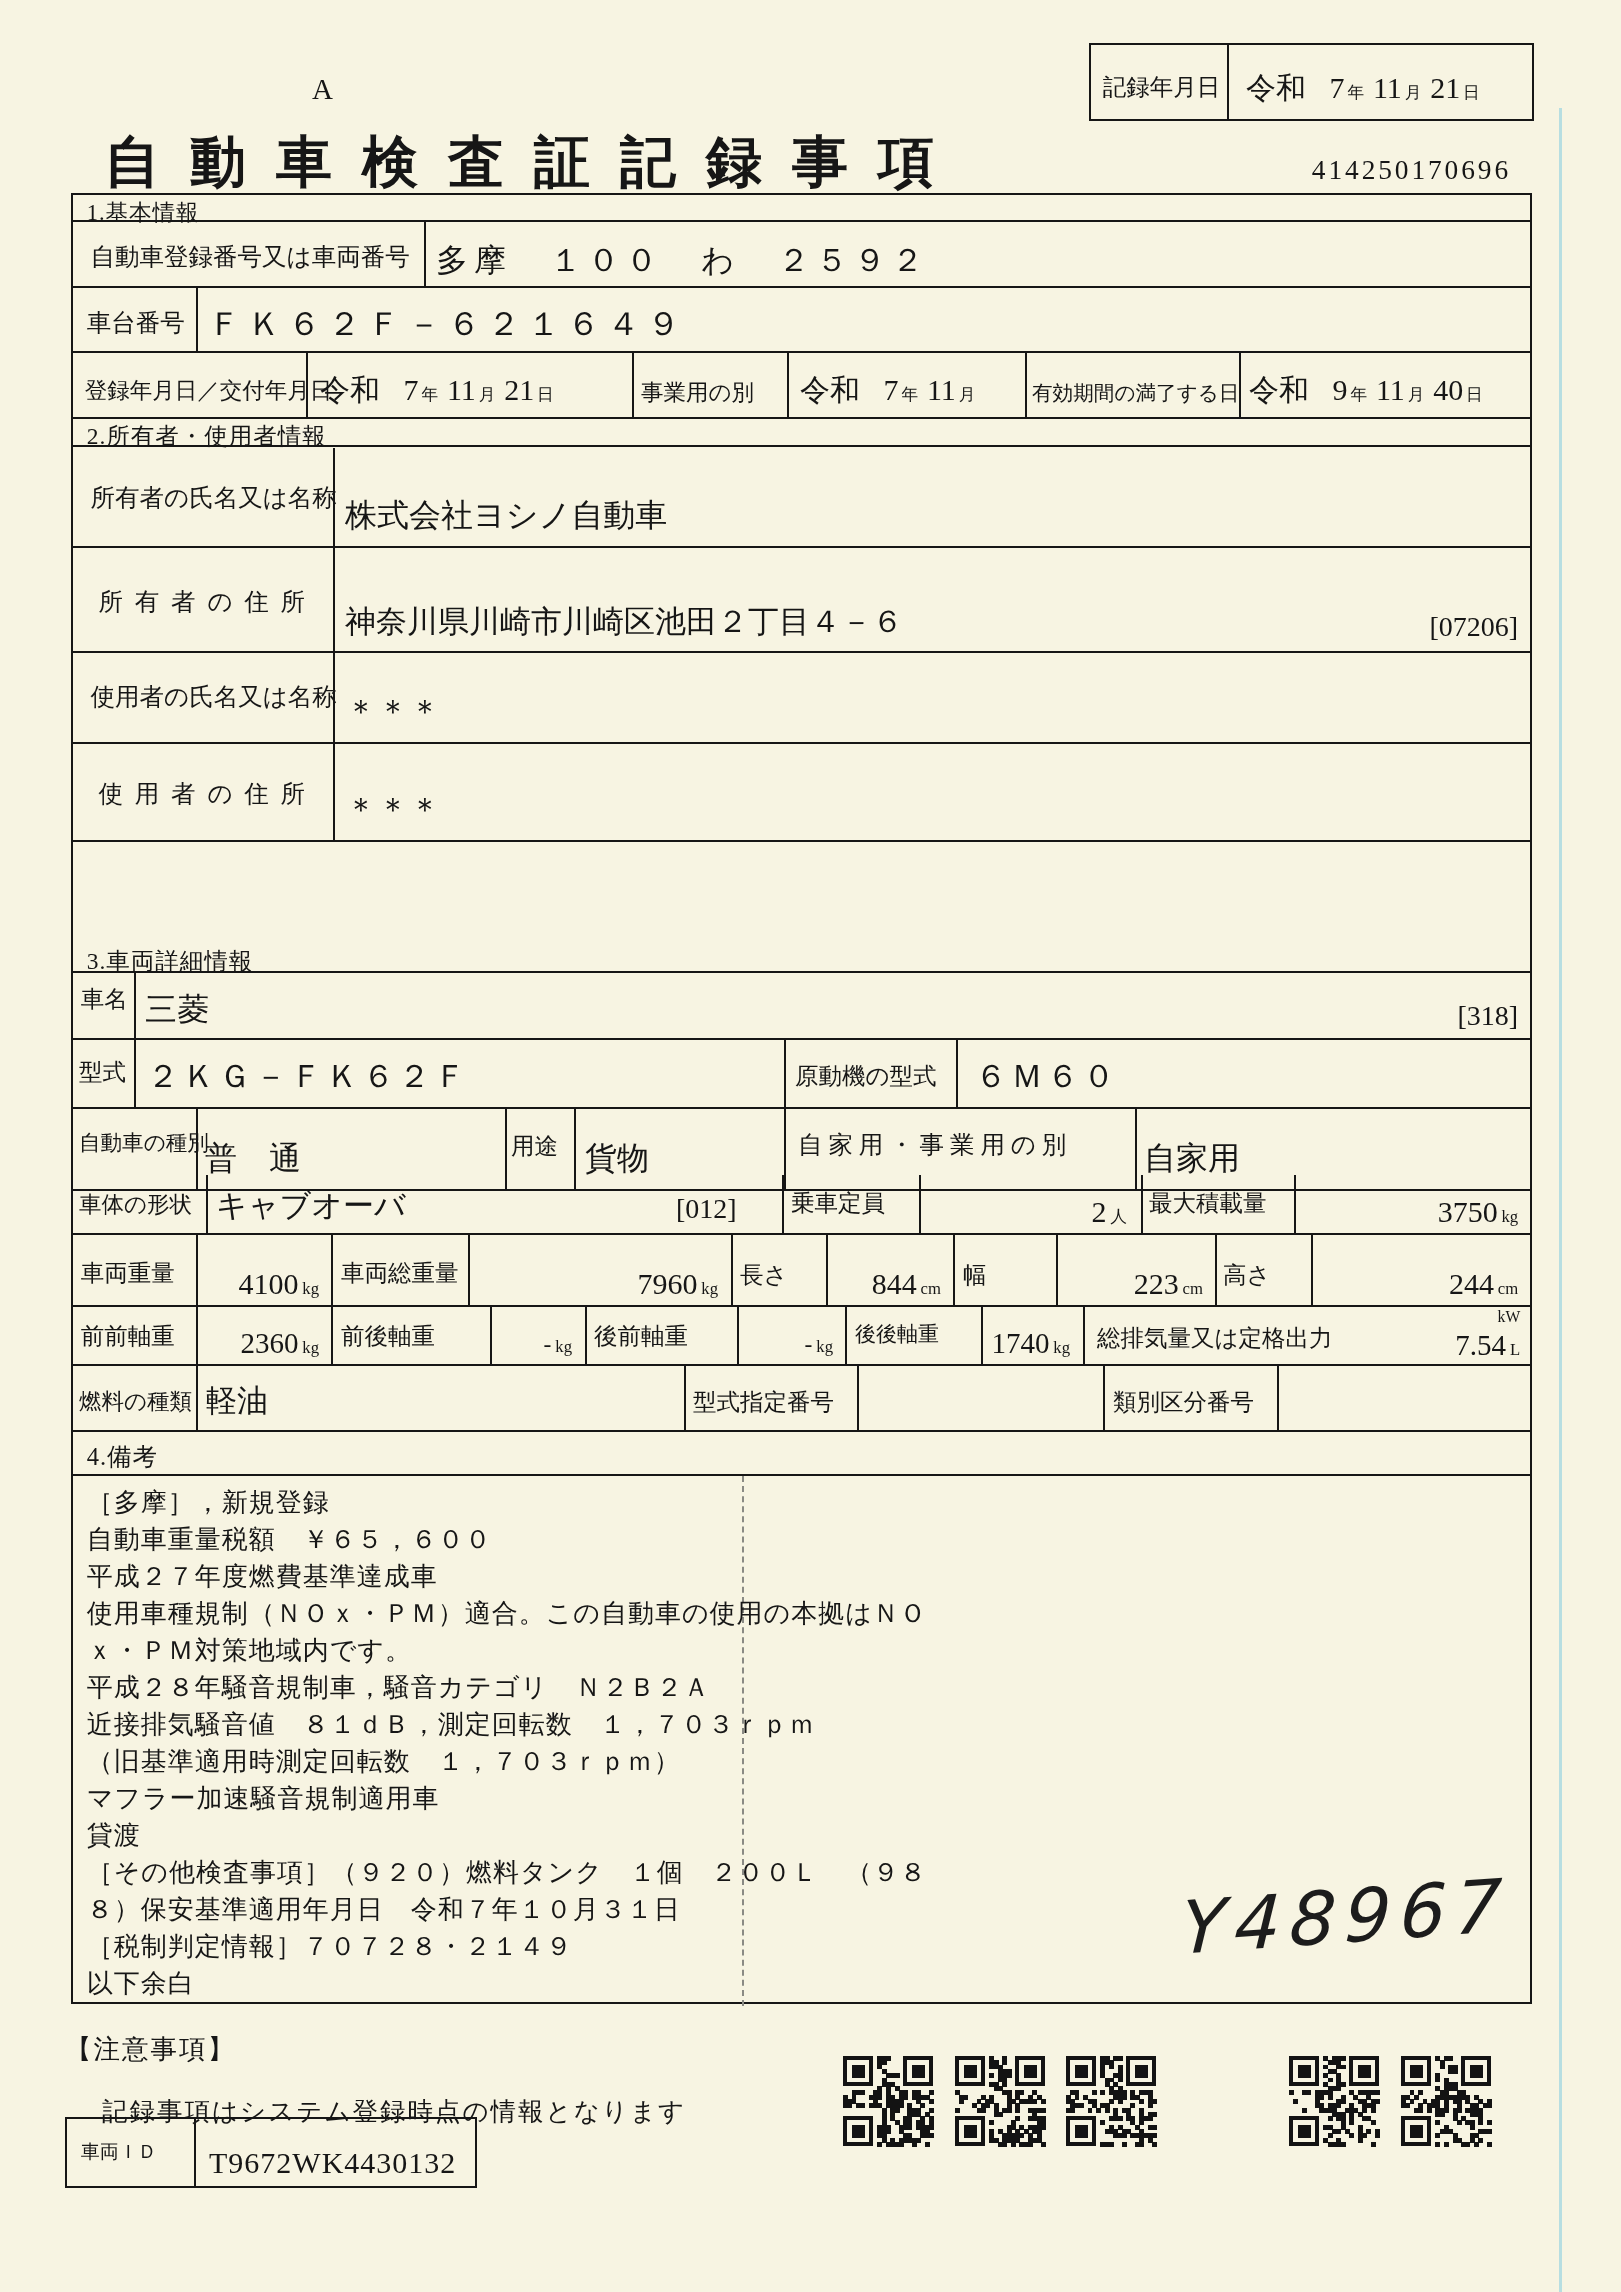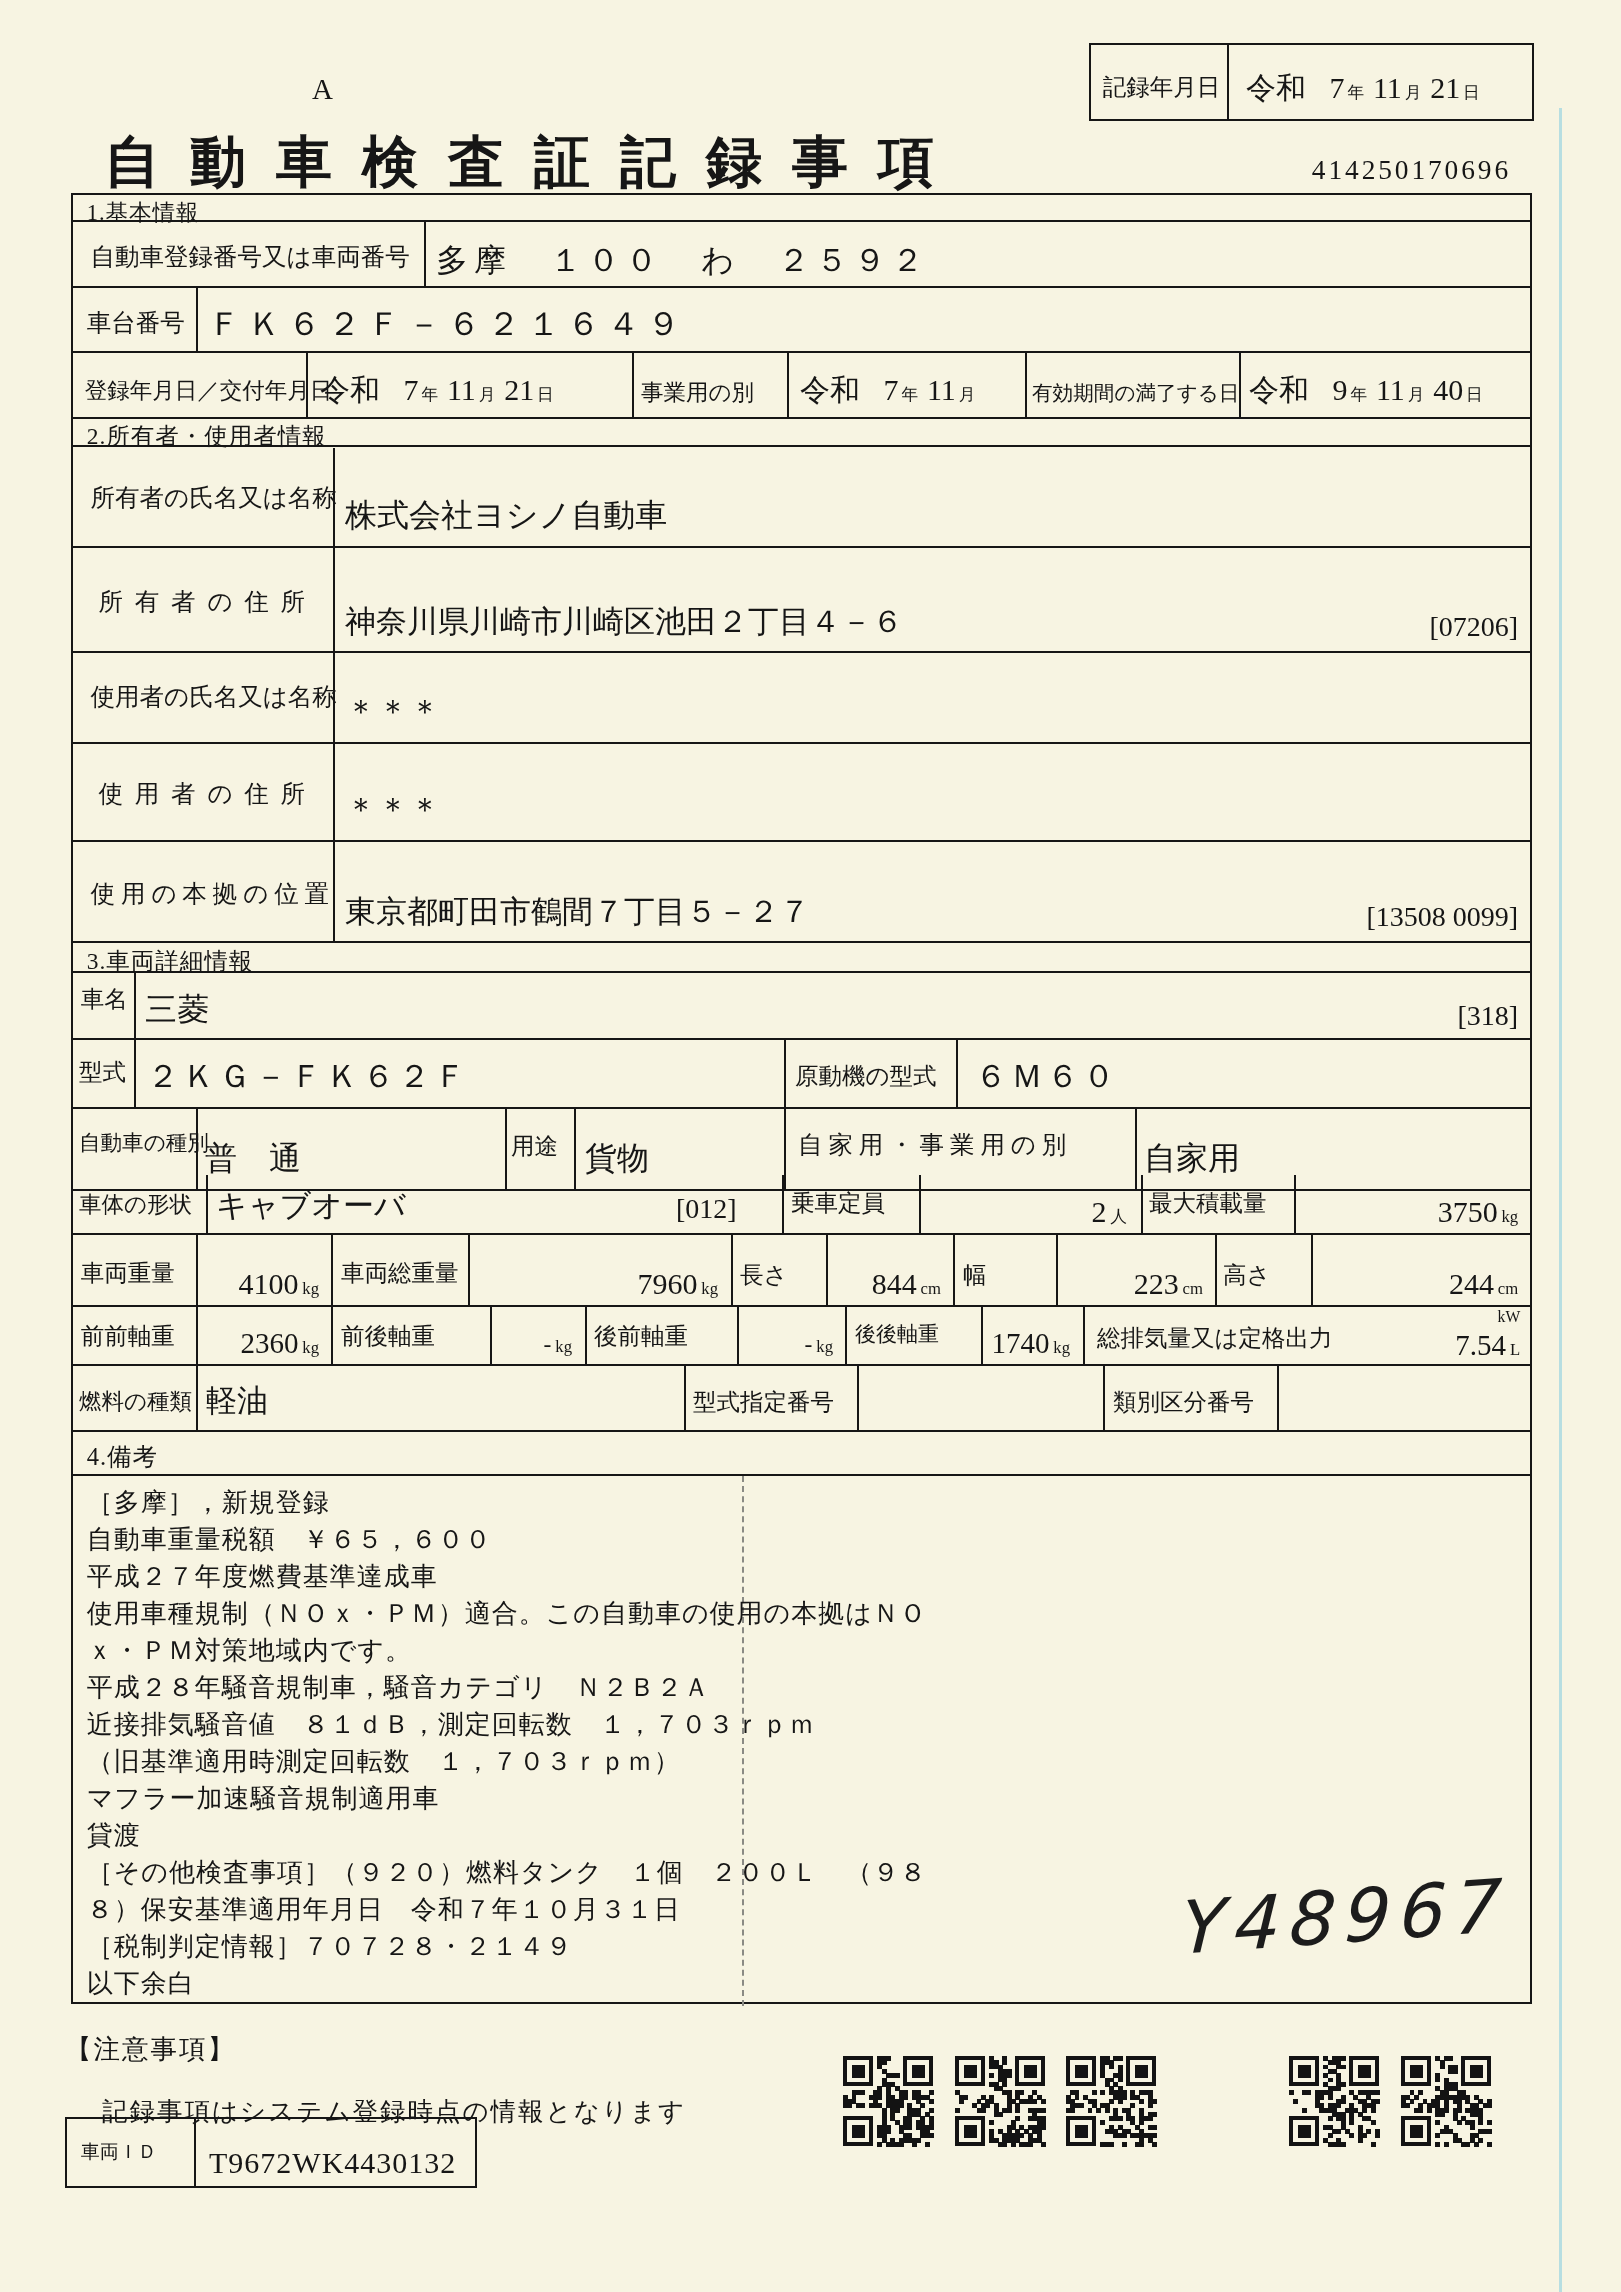--- a/index.html
+++ b/index.html
@@ -119,26 +119,20 @@
     <span class="lbl" style="left:17.6px;top:27.4px">使用者の氏名又は名称</span>
     <span class="val" style="left:272px;bottom:7.8px">＊＊＊</span>
   </div>
 
   <div class="row" style="top:549px;height:98px">
     <span class="vd" style="left:260px"></span>
     <span class="lbl sp" style="left:25.5px;top:33px">使用者の住所</span>
     <span class="val" style="left:272px;bottom:7.8px">＊＊＊</span>
   </div>
 
-  <div class="row" style="top:647px;height:101px">
-    <span class="vd" style="left:260px"></span>
-    <span class="lbl sp2" style="left:17.6px;top:35px">使用の本拠の位置</span>
-    <span class="val" style="left:272px;bottom:7.8px;font-size:31px">東京都町田市鶴間７丁目５－２７</span>
-    <span class="code" style="right:11.8px;bottom:7.8px">[13508 0099]</span>
-  </div>
 
   <div class="row" style="top:748px;height:30px">
     <span class="sec" style="font-size:23.5px">3.車両詳細情報</span>
   </div>
 
   <div class="row" style="top:778px;height:67px">
     <span class="vd" style="left:61px"></span>
     <span class="lbl" style="left:7.8px;top:9.8px;font-size:23.5px">車名</span>
     <span class="val" style="left:72px;bottom:5.9px">三菱</span>
     <span class="code" style="right:11.8px;bottom:5.9px">[318]</span>

